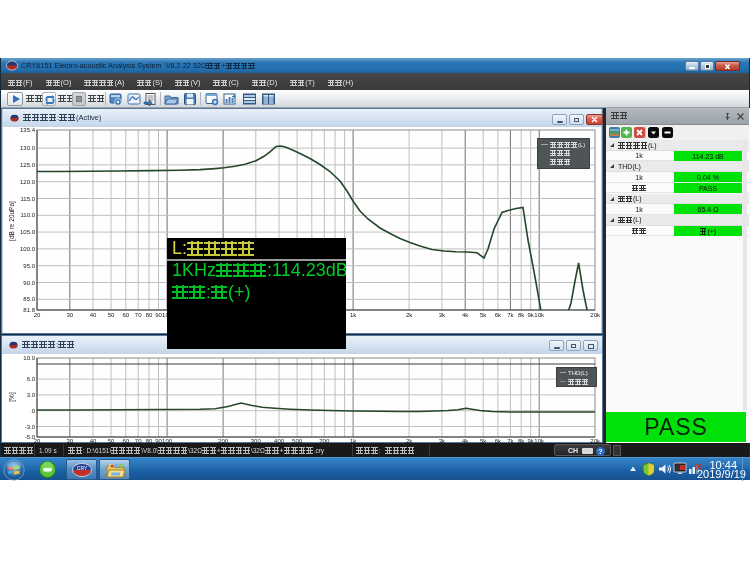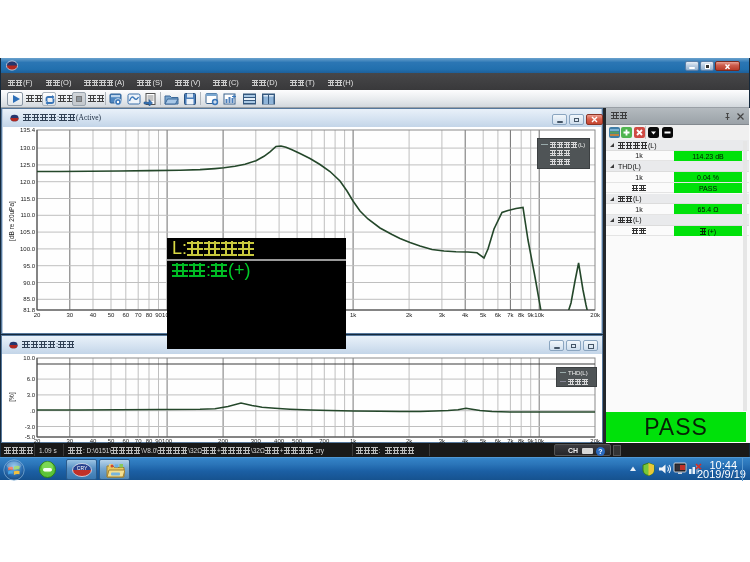--- a/index.html
+++ b/index.html
@@ -14,20 +14,21 @@
 </style></head>
 <body>
 <div class="abs" style="left:0;top:58px;width:750px;height:399px;background:#15293c;"></div>
 
 <div class="abs" style="left:1px;top:58px;width:748px;height:15px;background:linear-gradient(#6aa2cd,#2b76b4 30%,#2270ae 75%,#1d5f9a);">
   <svg class="abs" style="left:5px;top:2px;" width="12" height="11" viewBox="0 0 12 11">
       <ellipse cx="6" cy="5.5" rx="5.6" ry="4.6" fill="#25366e"></ellipse>
       <path d="M.4 5.5 a5.6 4.6 0 0 0 11.2 0 z" fill="#b02820"></path>
       <ellipse cx="6" cy="5.5" rx="5.6" ry="4.6" fill="none" stroke="#d8dce8" stroke-width="0.8"></ellipse>
     </svg>
+  <div class="abs" style="left:20px;top:3px;font-size:7.3px;color:#0d2036;white-space:nowrap;">CRY6151 Electro-acoustic Analysis System&nbsp; V8.2.22 32Ω<b class="g h7"></b><b class="g h7"></b>+<b class="g h7"></b><b class="g h7"></b><b class="g h7"></b><b class="g h7"></b></div>
   <div class="abs" style="left:684px;top:3px;width:14px;height:10px;background:linear-gradient(#e8eef5,#b9cde2 45%,#93b2d0);border:1px solid #5a7ea6;border-radius:2px;">
       <div class="abs" style="left:3px;top:5px;width:6px;height:2px;background:#fff;border-radius:1px;"></div>
     </div>
   <div class="abs" style="left:699px;top:3px;width:14px;height:10px;background:linear-gradient(#e8eef5,#b9cde2 45%,#93b2d0);border:1px solid #5a7ea6;border-radius:2px;">
       <div class="abs" style="left:4px;top:2px;width:5px;height:5px;border:1.5px solid #fff;background:#333;"></div>
     </div>
   <div class="abs" style="left:714px;top:3px;width:25px;height:10px;background:linear-gradient(#e8a196,#cd5e4e 40%,#b83a28);border:1px solid #7a2a1e;border-radius:2px;">
       <svg width="23" height="8" style="display:block;margin-top:1px;">
         <path d="M9.5 1.5 l4 4.5 M13.5 1.5 l-4 4.5" stroke="#fff" stroke-width="1.4"></path>
       </svg>
@@ -105,21 +106,21 @@
   <svg class="abs" style="left:260px;top:2px;" width="15" height="14">
       <rect x="1" y="1.5" width="13" height="11" fill="#35587e"></rect>
       <rect x="2.5" y="3" width="4.5" height="9" fill="#8fb4d8"></rect>
       <rect x="8" y="3" width="4.5" height="9" fill="#8fb4d8"></rect>
       <rect x="2.5" y="3" width="4.5" height="1.5" fill="#dce8f4"></rect>
       <rect x="8" y="3" width="4.5" height="1.5" fill="#dce8f4"></rect>
     </svg>
 </div>
 
 <div class="abs" style="left:1px;top:108px;width:602px;height:226px;background:#b9cbde;border:1px solid #56789c;">
- <div class="abs" style="left:1px;top:0px;width:598px;height:18px;background:linear-gradient(#e9f1f9,#d3e1f0 60%,#c3d5e8);font-family:Liberation Serif, serif;">
+ <div class="abs" style="left:1px;top:0px;width:598px;height:18px;background:linear-gradient(#e9f1f9,#d3e1f0 60%,#c3d5e8);">
   <svg class="abs" style="left:7px;top:4.5px;" width="9" height="8" viewBox="0 0 12 11">
         <ellipse cx="6" cy="5.5" rx="5.6" ry="4.6" fill="#25366e"></ellipse>
         <path d="M.4 5.5 a5.6 4.6 0 0 0 11.2 0 z" fill="#b02820"></path>
       </svg>
   <div class="abs" style="left:20px;top:4px;font-size:7.5px;color:#15253a;white-space:nowrap;"><b class="g h8"></b><b class="g h8"></b><b class="g h8"></b><b class="g h8"></b>:<b class="g h8"></b><b class="g h8"></b>(Active)</div>
   <div class="abs" style="left:549px;top:5px;width:15px;height:11px;background:linear-gradient(#f2f7fb,#cfdeed);border:1px solid #8aa5c0;border-radius:2px;">
         <div class="abs" style="left:4px;top:5.5px;width:6px;height:2px;background:#456;border-radius:1px;"></div>
       </div>
   <div class="abs" style="left:566px;top:5px;width:15px;height:11px;background:linear-gradient(#f2f7fb,#cfdeed);border:1px solid #8aa5c0;border-radius:2px;">
         <div class="abs" style="left:4px;top:2.5px;width:5px;height:4.5px;border:1px solid #456;"></div>
@@ -399,20 +400,21 @@
       <div class="abs" style="left:0px;top:1.5px;width:66px;font-size:7px;color:#111;text-align:center;"><b class="g h7"></b><b class="g h7"></b></div>
       <div class="abs" style="left:68px;top:0;width:68px;height:10.0px;background:#00e10a;font-size:7px;color:#041104;text-align:center;line-height:11px;"><b class="g h7"></b>(+)</div>
     </div>
   <div class="abs" style="left:0;top:304px;width:140px;height:30px;background:#00e10a;color:#062006;font-size:23px;text-align:center;line-height:30px;letter-spacing:1px;">PASS</div>
   <div class="abs" style="left:137px;top:33px;width:4px;height:270px;background:#e6e6e6;"></div>
 </div>
 
 <div class="abs" style="left:167px;top:238px;width:178.5px;height:111px;background:#000;color:#00cd28;font-size:18px;line-height:21.8px;padding-left:5px;white-space:nowrap;overflow:hidden;">
   <div style="color:#d9d943;">L:<b class="g h16"></b><b class="g h16"></b><b class="g h16"></b><b class="g h16"></b></div>
   <div class="abs" style="left:0;top:21px;width:179px;height:1.5px;background:#9a9a9a;"></div>
+  <div>1KHz<b class="g h16"></b><b class="g h16"></b><b class="g h16"></b>:114.23dB</div>
   <div><b class="g h16"></b><b class="g h16"></b>:<b class="g h16"></b>(+)</div>
 </div>
 
 <div class="abs" style="left:1px;top:443px;width:748px;height:14px;background:#191919;color:#d8d8d8;font-size:6.5px;">
   <div class="abs" style="left:3px;top:3.5px;"><b class="g h7"></b><b class="g h7"></b><b class="g h7"></b><b class="g h7"></b></div>
   <div class="abs" style="left:33px;top:1px;width:1px;height:12px;background:#3a3a3a;"></div>
   <div class="abs" style="left:38px;top:3.5px;">1.09 s</div>
   <div class="abs" style="left:62px;top:1px;width:1px;height:12px;background:#3a3a3a;"></div>
   <div class="abs" style="left:67px;top:3.5px;white-space:nowrap;"><b class="g h7"></b><b class="g h7"></b>: D:\6151\<b class="g h7"></b><b class="g h7"></b><b class="g h7"></b><b class="g h7"></b>\V8.0\<b class="g h7"></b><b class="g h7"></b><b class="g h7"></b><b class="g h7"></b>\32Ω<b class="g h7"></b><b class="g h7"></b>+<b class="g h7"></b><b class="g h7"></b><b class="g h7"></b><b class="g h7"></b>\32Ω<b class="g h7"></b><b class="g h7"></b>+<b class="g h7"></b><b class="g h7"></b><b class="g h7"></b><b class="g h7"></b>.cry</div>
   <div class="abs" style="left:351px;top:1px;width:1px;height:12px;background:#3a3a3a;"></div>

